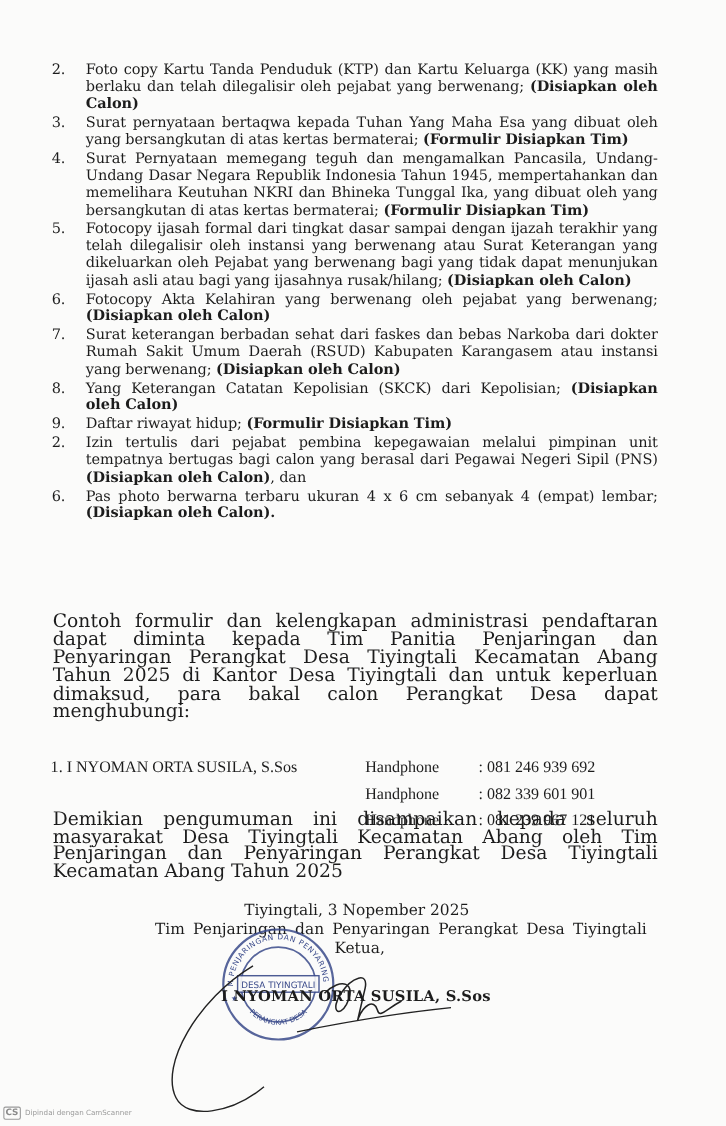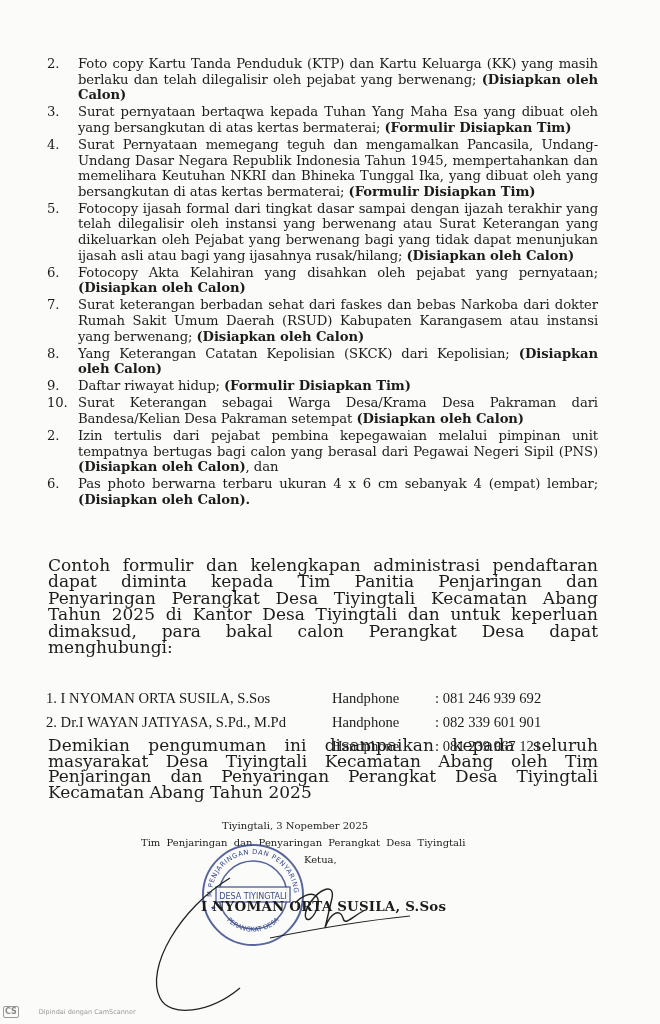--- a/index.html
+++ b/index.html
@@ -17,28 +17,28 @@
   .req-text { flex:1; text-align:justify; text-align-last:left; }
   .req-text b { font-weight:bold; }
   .para { position:absolute; left:48px; width:550px; font-size:17px; line-height:16.4px; text-align:justify; }
   .para.contoh { top:557px; }
   .para.demikian { top:738px; line-height:15.6px; }
   .contacts { position:absolute; left:46px; top:690px; width:560px; font-family:"Liberation Serif", serif; font-size:14.6px; }
   .contact-row { position:relative; height:24px; }
   .c-name { position:absolute; left:0; }
   .c-label { position:absolute; left:286px; }
   .c-phone { position:absolute; left:389px; }
-  .sig { position:absolute; left:0; width:660px; font-size:10px; }
+  .sig { position:absolute; left:0; width:660px; font-size:14px; }
   .sig-date { top:820px; left:222px; width:auto; }
   .sig-team { top:837px; left:101px; width:auto; word-spacing:3px;margin-left:40px; }
   .sig-role { top:854px; left:304px; width:auto; }
   .sig-name { top:898px; left:201px; width:auto; font-weight:bold; font-size:13.4px; letter-spacing:0.2px; }
   .stamp { position:absolute; left:198px; top:840px; width:110px; height:110px; }
   .scribble { position:absolute; left:150px; top:848px; width:300px; height:170px; }
-  .footer { position:absolute; left:3px; top:1006px; display:flex; align-items:center; gap:20px; font-family:"DejaVu Sans", sans-serif; font-size:6.5px; color:#9a9a9a; }
+  .footer { position:absolute; left:3px; top:1006px; display:flex; align-items:center; gap:4px; font-family:"DejaVu Sans", sans-serif; font-size:6.5px; color:#9a9a9a; }
   .cs-logo { border:1px solid #9a9a9a; border-radius:2px; padding:0 1px; font-size:8px; font-weight:bold; line-height:10px; color:#8a8a8a; }
 </style>
 </head>
 <body>
 
 <div class="page">
 
   <ol class="req-list">
     <li class="req-item">
         <span class="req-num">2.</span>
@@ -51,58 +51,53 @@
     <li class="req-item">
         <span class="req-num">4.</span>
         <span class="req-text"><span>Surat Pernyataan memegang teguh dan mengamalkan Pancasila, Undang-Undang Dasar Negara Republik Indonesia Tahun 1945, mempertahankan dan memelihara Keutuhan NKRI dan Bhineka Tunggal Ika, yang dibuat oleh yang bersangkutan di atas kertas bermaterai; </span><b>(Formulir Disiapkan Tim)</b><span></span></span>
       </li>
     <li class="req-item">
         <span class="req-num">5.</span>
         <span class="req-text"><span>Fotocopy ijasah formal dari tingkat dasar sampai dengan ijazah terakhir yang telah dilegalisir oleh instansi yang berwenang atau Surat Keterangan yang dikeluarkan oleh Pejabat yang berwenang bagi yang tidak dapat menunjukan ijasah asli atau bagi yang ijasahnya rusak/hilang; </span><b>(Disiapkan oleh Calon)</b><span></span></span>
       </li>
     <li class="req-item">
         <span class="req-num">6.</span>
-        <span class="req-text"><span>Fotocopy Akta Kelahiran yang disahkan oleh pejabat yang pernyataan; </span><b>(Disiapkan oleh Calon)</b><span></span></span>
+        <span class="req-text"><span>Fotocopy Akta Kelahiran yang berwenang oleh pejabat yang berwenang; </span><b>(Disiapkan oleh Calon)</b><span></span></span>
       </li>
     <li class="req-item">
         <span class="req-num">7.</span>
         <span class="req-text"><span>Surat keterangan berbadan sehat dari faskes dan bebas Narkoba dari dokter Rumah Sakit Umum Daerah (RSUD) Kabupaten Karangasem atau instansi yang berwenang; </span><b>(Disiapkan oleh Calon)</b><span></span></span>
       </li>
     <li class="req-item">
         <span class="req-num">8.</span>
         <span class="req-text"><span>Yang Keterangan Catatan Kepolisian (SKCK) dari Kepolisian; </span><b>(Disiapkan oleh Calon)</b><span></span></span>
       </li>
     <li class="req-item">
         <span class="req-num">9.</span>
         <span class="req-text"><span>Daftar riwayat hidup; </span><b>(Formulir Disiapkan Tim)</b><span></span></span>
-      </li>
-    <li class="req-item">
-        <span class="req-num">10.</span>
-        <span class="req-text"><span>Surat Keterangan sebagai Warga Desa/Krama Desa Pakraman dari Bandesa/Kelian Desa Pakraman setempat </span><b>(Disiapkan oleh Calon)</b><span></span></span>
       </li>
     <li class="req-item">
         <span class="req-num">2.</span>
         <span class="req-text"><span>Izin tertulis dari pejabat pembina kepegawaian melalui pimpinan unit tempatnya bertugas bagi calon yang berasal dari Pegawai Negeri Sipil (PNS) </span><b>(Disiapkan oleh Calon)</b><span>, dan</span></span>
       </li>
     <li class="req-item">
         <span class="req-num">6.</span>
         <span class="req-text"><span>Pas photo berwarna terbaru ukuran 4 x 6 cm sebanyak 4 (empat) lembar; </span><b>(Disiapkan oleh Calon).</b><span></span></span>
       </li>
   </ol>
 
   <p class="para contoh" style="margin:0;">Contoh formulir dan kelengkapan administrasi pendaftaran dapat diminta kepada Tim Panitia Penjaringan dan Penyaringan Perangkat Desa Tiyingtali Kecamatan Abang Tahun 2025 di Kantor Desa Tiyingtali dan untuk keperluan dimaksud, para bakal calon Perangkat Desa dapat menghubungi:</p>
 
   <div class="contacts">
     <div class="contact-row">
       <span class="c-name">1. I NYOMAN ORTA SUSILA, S.Sos</span>
       <span class="c-label">Handphone</span>
       <span class="c-phone">: 081 246 939 692</span>
     </div>
     <div class="contact-row">
-      <span class="c-name">2. Dr.I WAYAN JATIYASA, S.Pd., M.Pd</span>
       <span class="c-label">Handphone</span>
       <span class="c-phone">: 082 339 601 901</span>
     </div>
     <div class="contact-row">
       <span class="c-label">Handphone</span>
       <span class="c-phone">: 081 239 967 121</span>
     </div>
   </div>
 
   <p class="para demikian" style="margin:0;">Demikian pengumuman ini disampaikan kepada seluruh masyarakat Desa Tiyingtali Kecamatan Abang oleh Tim Penjaringan dan Penyaringan Perangkat Desa Tiyingtali Kecamatan Abang Tahun 2025</p>

